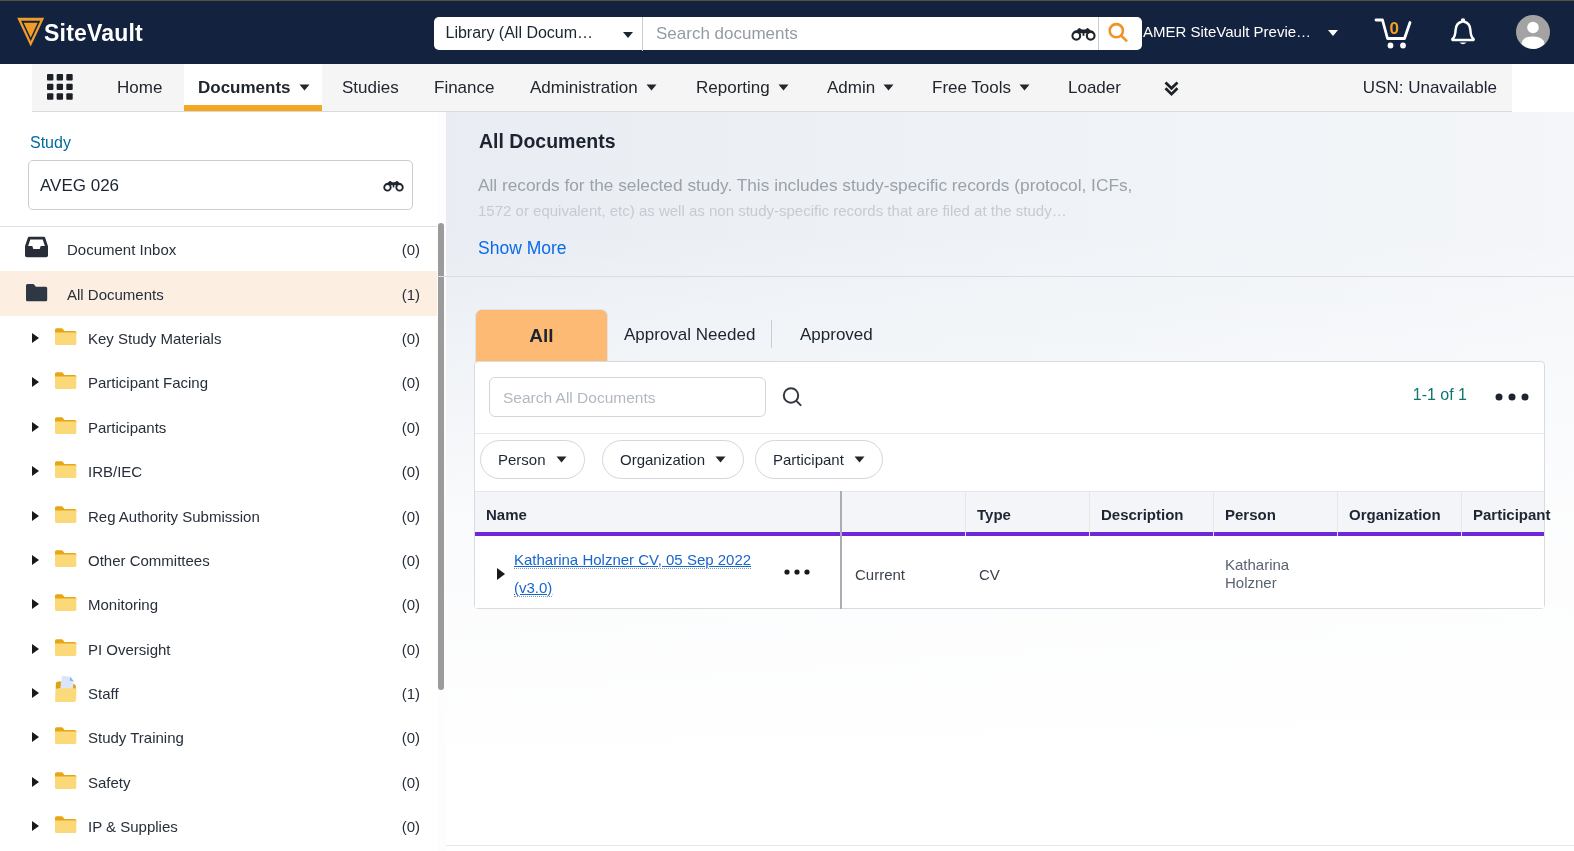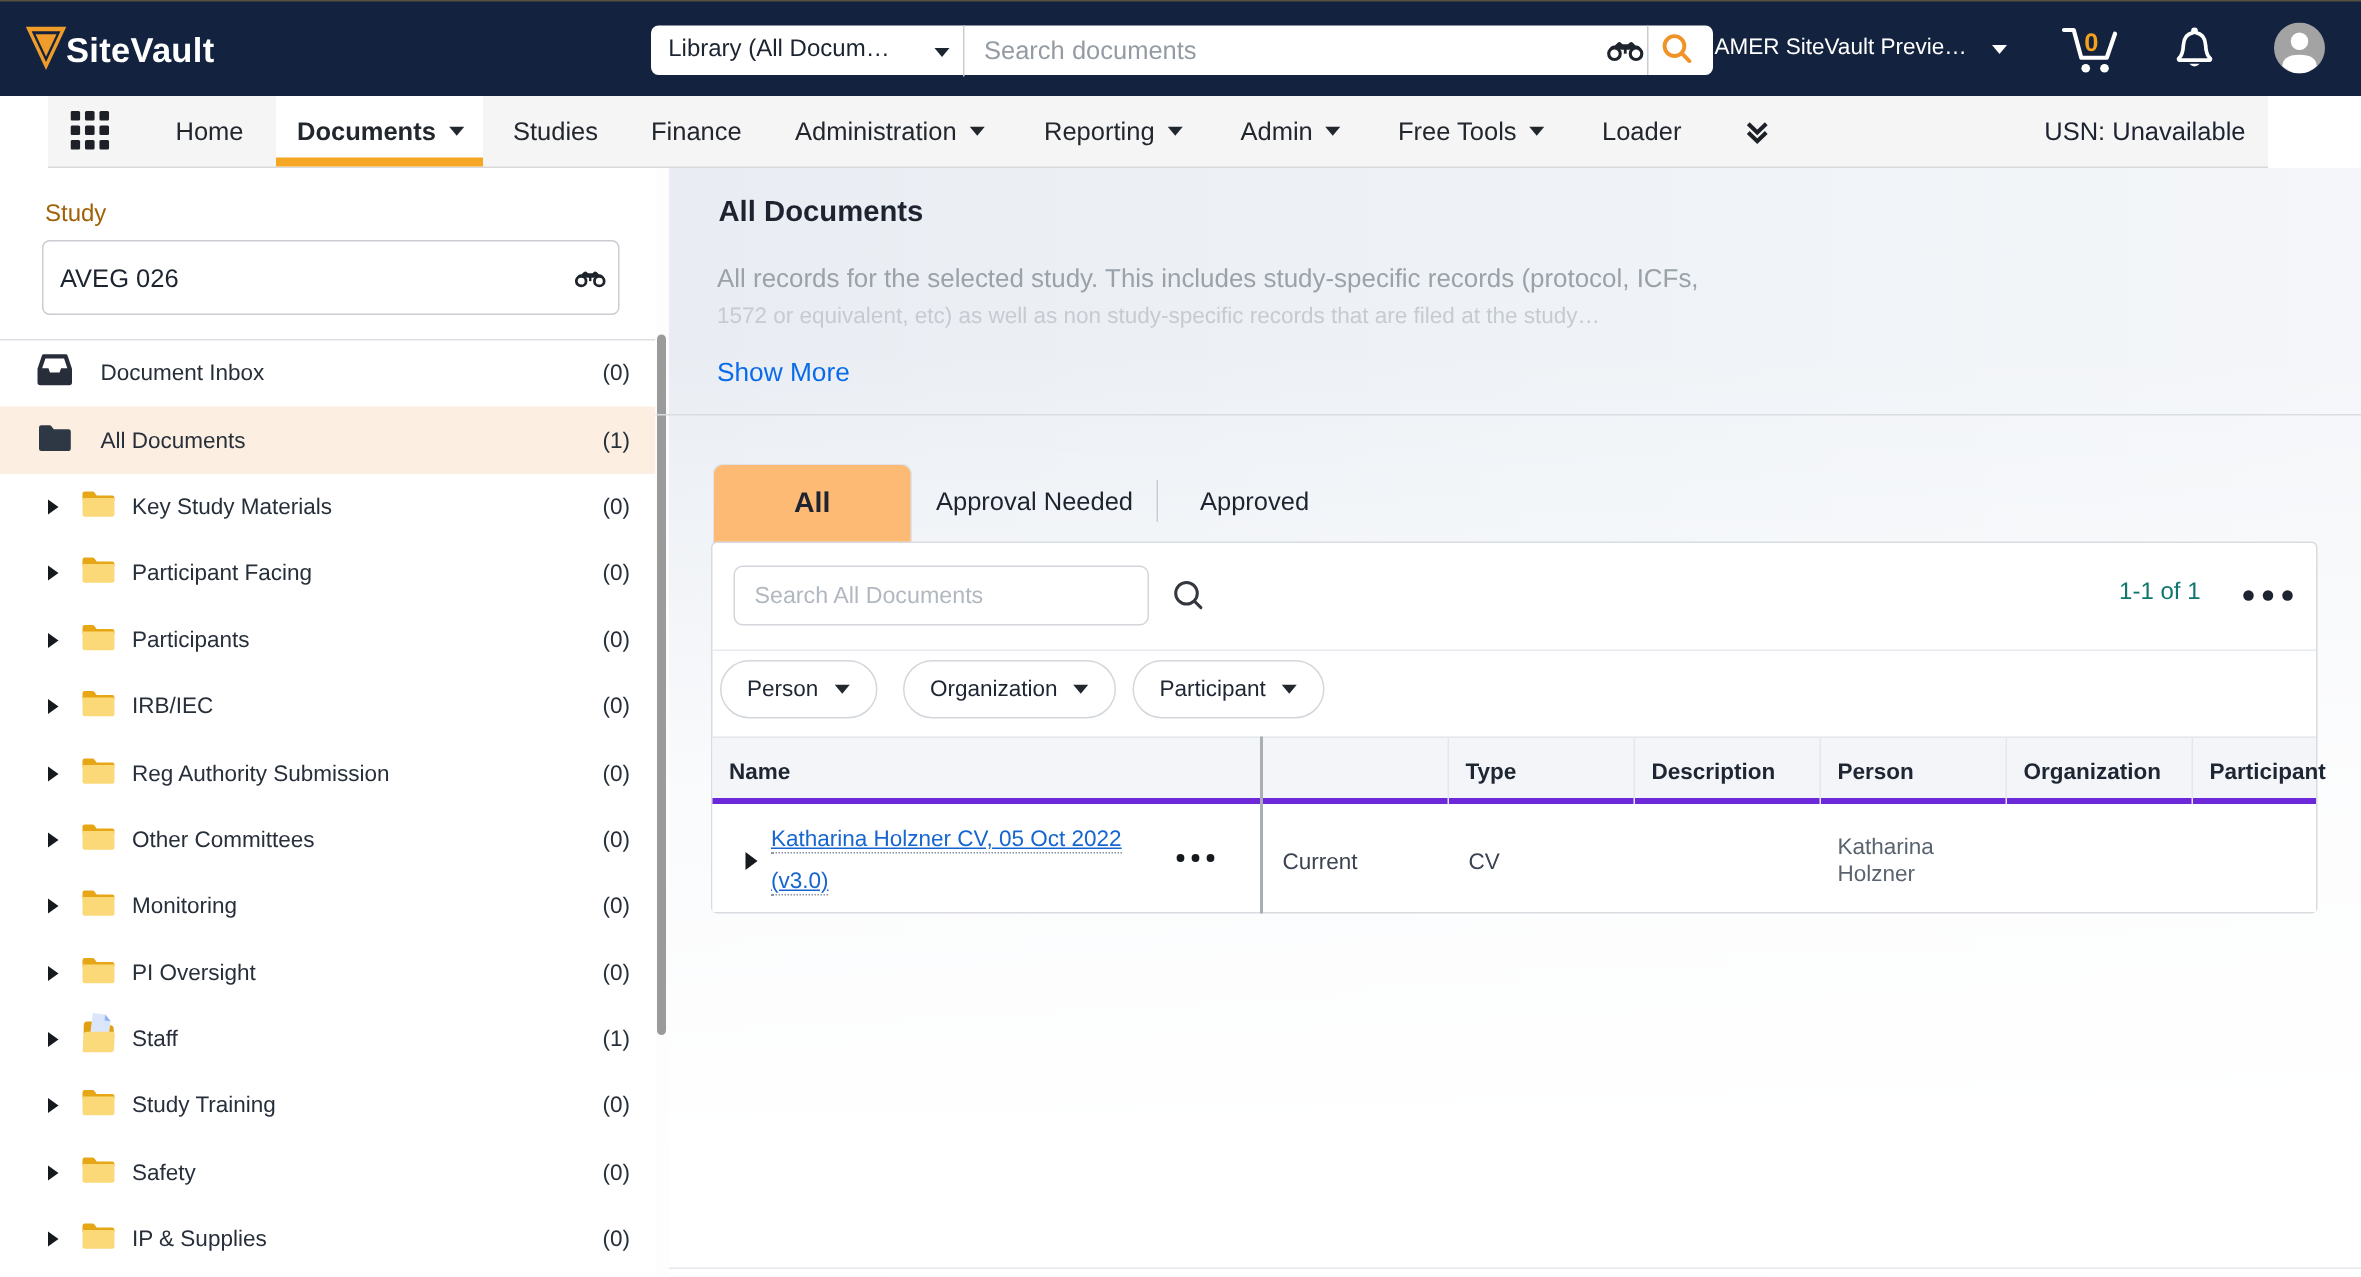--- a/index.html
+++ b/index.html
@@ -28,21 +28,21 @@
 #navbar { position:absolute; left:0; top:64px; width:1480px; height:48px; background:#f5f5f6; border-bottom:1px solid #d9d9d9;margin-left:32px; }
 .navitem { position:absolute; top:0; height:47px; display:flex; align-items:center; font-size:17px; color:#22272e; }
 #navdoc-bg { position:absolute; left:152px; top:0; width:138px; height:47px; background:#fff; }
 #navdoc-bar { position:absolute; left:152px; top:41px; width:138px; height:6px; background:#f5a623; }
 .ncaret { margin-left:8px; }
 #grid { position:absolute; left:15px; top:10px; }
 #usn { position:absolute; right:15px; top:0; height:47px; display:flex; align-items:center; font-size:17px; color:#1d2330; }
 
 
 #sidebar { position:absolute; left:0; top:112px; width:437px; height:739px; background:#fff; }
-#studylabel { position:absolute; left:30px; top:22px; font-size:16px; color:#a16207; }
+#studylabel { position:absolute; left:30px; top:22px; font-size:16px; color:#0369a1; }
 #studyinput { position:absolute; left:28px; top:48px; width:385px; height:50px; border:1px solid #c9cdd2; border-radius:5px; background:#fff; }
 #studyval { position:absolute; left:40px; top:64px; font-size:17px; color:#1c2430; }
 #studybinoc { position:absolute; left:383px; top:67px; }
 #sidediv { position:absolute; left:0; top:114px; width:437px; height:1px; background:#dcdfe3; }
 #tree { position:absolute; left:0; top:115px; width:526px; }
 .trow { position:relative; width:437px; height:44.4px; }
 .trow .label { position:absolute; font-size:15px; color:#272f3a; top:50%; transform:translateY(-50%); }
 .trow .count { position:absolute; right:17px; font-size:15px; color:#272f3a; top:50%; transform:translateY(-50%); }
 .trow.top .icon { position:absolute; left:24px; top:50%; transform:translateY(-50%); }
 .trow.top .label { left:67px; }
@@ -377,21 +377,21 @@
   <div id="thead">
     <div class="th first" style="left:0; width:366px;">Name</div>
     <div class="th" style="left:490px; width:124px;">Type</div>
     <div class="th" style="left:614px; width:124px;">Description</div>
     <div class="th" style="left:738px; width:124px;">Person</div>
     <div class="th" style="left:862px; width:124px;">Organization</div>
     <div class="th" style="left:986px; width:83px;">Participant</div>
   </div>
   <div id="trow">
     <div id="rcaret"></div>
-    <div id="rlink"><span>Katharina Holzner CV, 05 Oct 2022</span><br><span>(v3.0)</span></div>
+    <div id="rlink"><span>Katharina Holzner CV, 05 Sep 2022</span><br><span>(v3.0)</span></div>
     <svg id="rdots" width="26" height="6" viewBox="0 0 26 6">
         <g fill="#16191d">
           <circle cx="3" cy="3" r="2.6"></circle>
           <circle cx="13" cy="3" r="2.6"></circle>
           <circle cx="23" cy="3" r="2.6"></circle>
         </g>
       </svg>
     <div class="rcell" style="left:380px; top:30px;">Current</div>
     <div class="rcell" style="left:504px; top:30px;">CV</div>
     <div class="rcell" style="left:750px; top:20px; color:#5a6470; line-height:18px;">Katharina<br>Holzner</div>

